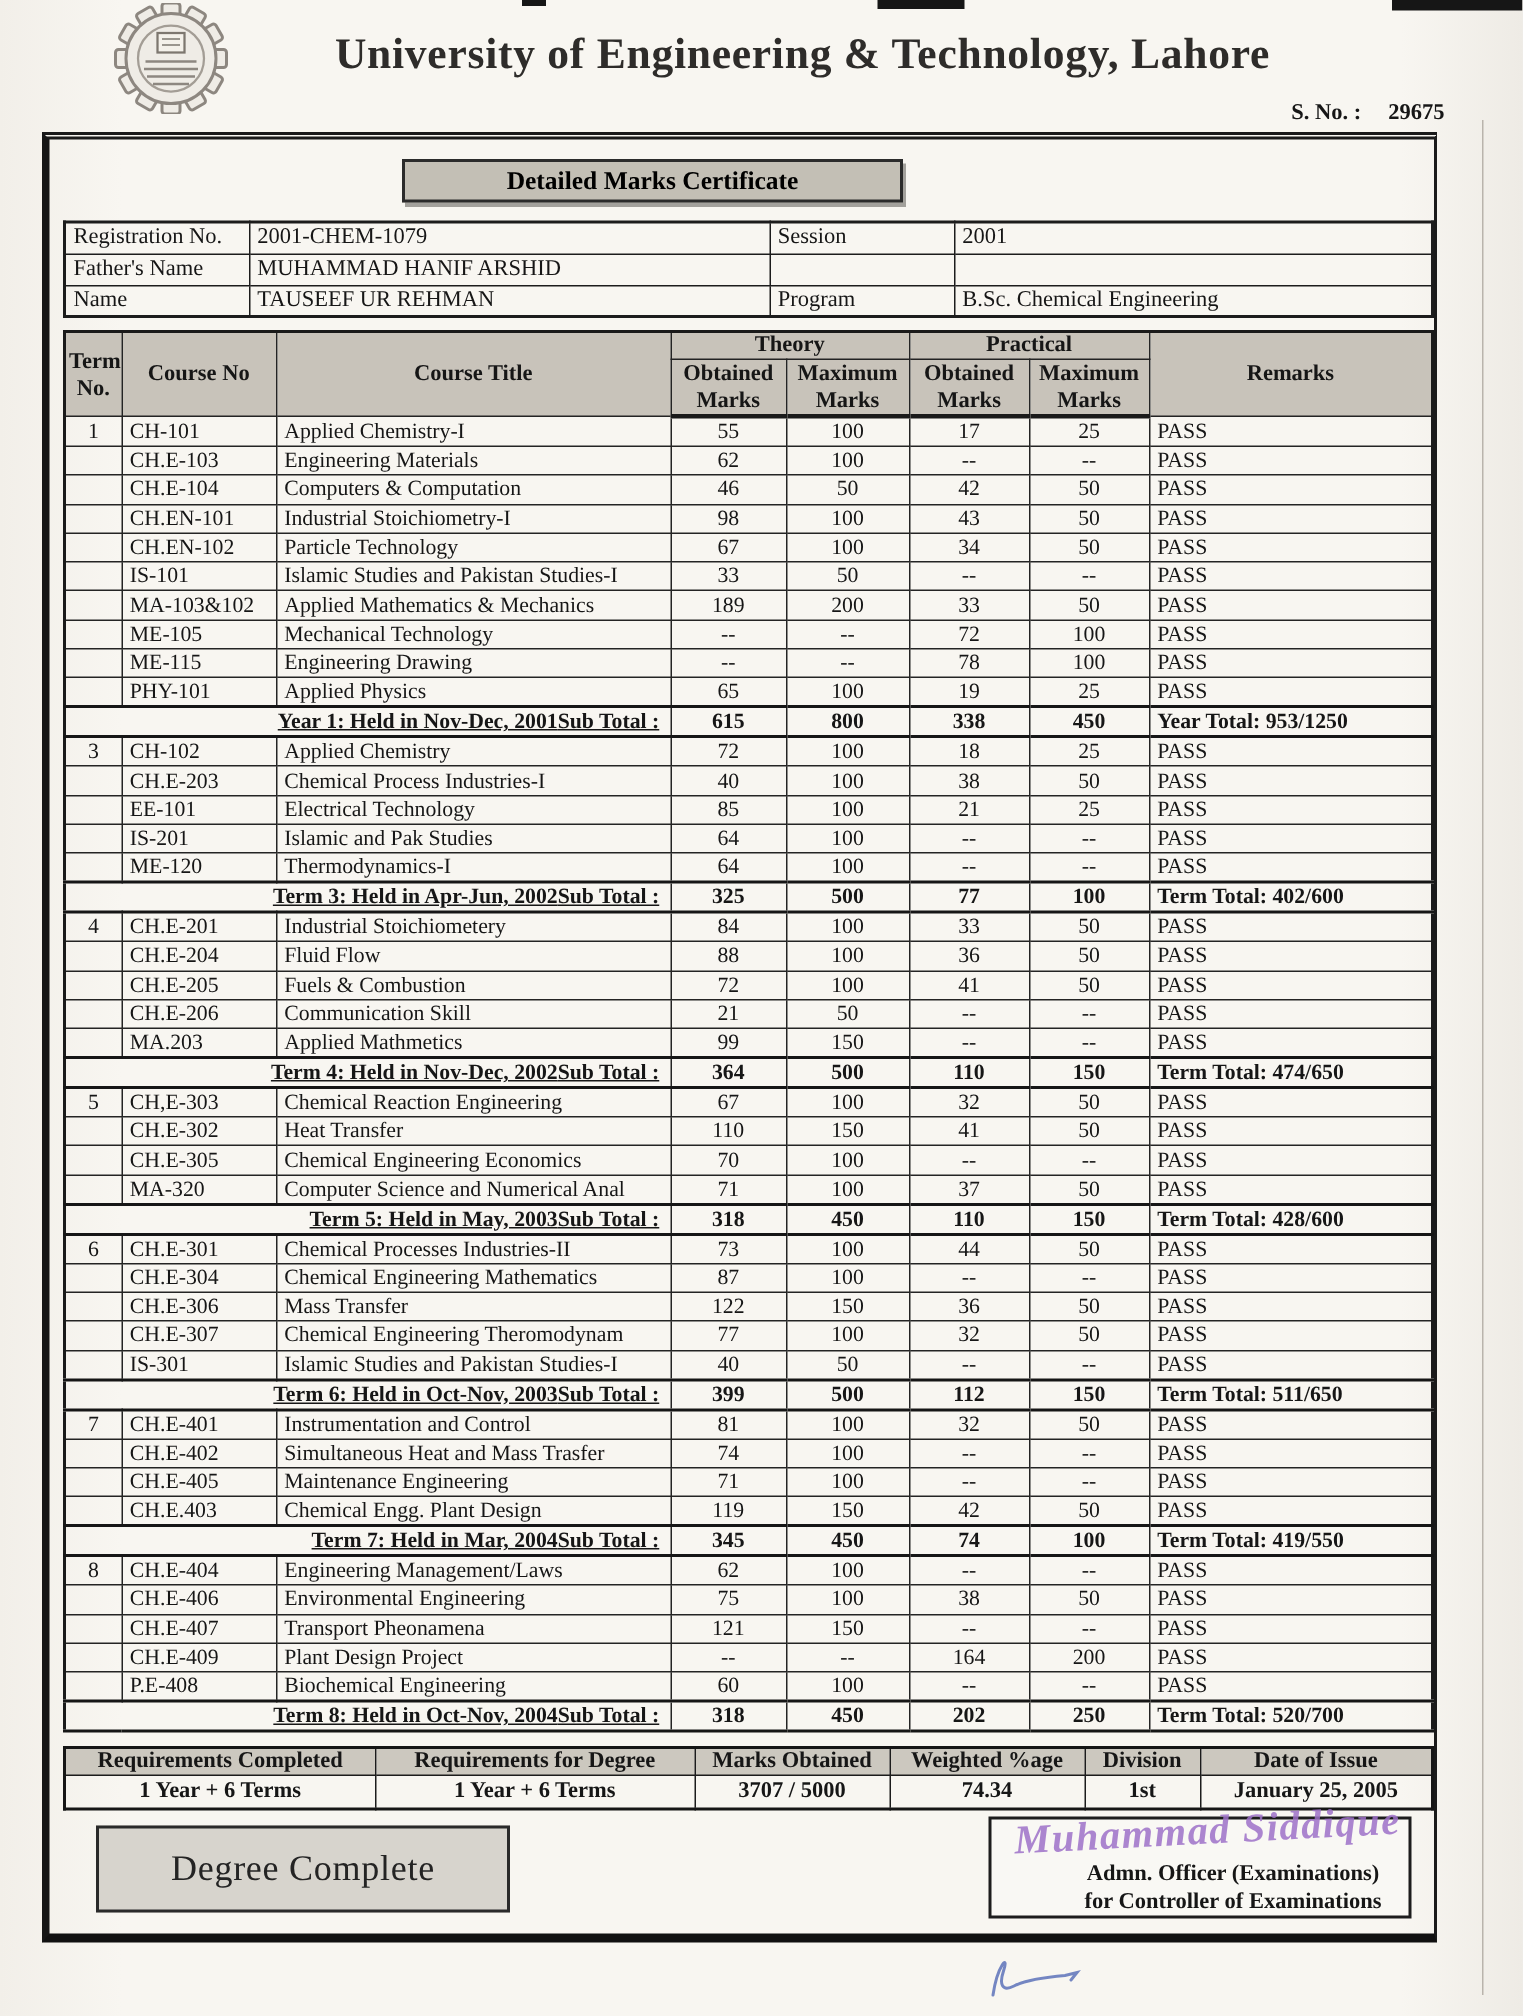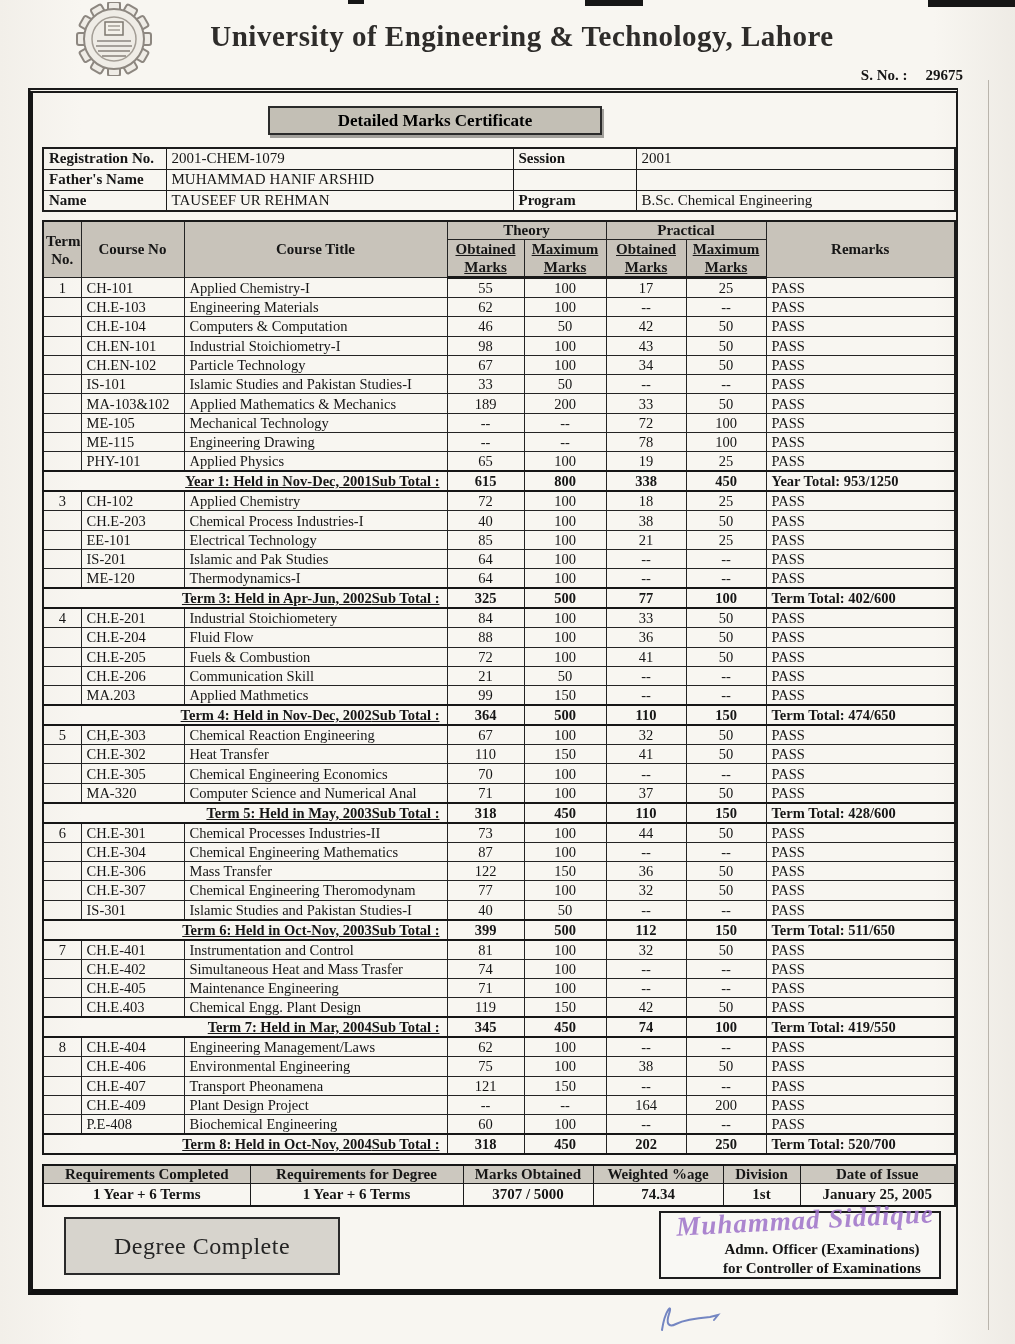--- a/index.html
+++ b/index.html
@@ -16,21 +16,21 @@
   }
   
   .artifact{position:absolute;background:#161616;}
   .art-top1{left:348px;top:0;width:16px;height:4px;}
   .art-top2{left:585px;top:0;width:58px;height:6px;}
   .art-top3{left:928px;top:0;width:87px;height:7px;}
   .art-rightline{position:absolute;left:988px;top:80px;width:1px;height:1250px;background:#b9b4ac;}
   
   .logo{position:absolute;left:58px;top:2px;}
   .page-title{
-    position:absolute;left:192px;top:20px;width:660px;
+    position:absolute;left:205px;top:20px;width:660px;
     font-size:29px;font-weight:bold;text-align:center;color:#2e2c2a;
     letter-spacing:.5px;
   }
   .sno{position:absolute;top:67px;right:52px;font-size:15px;font-weight:bold;}
   .sno .v{margin-left:18px;text-align:center;}
   
   .frame{
     position:absolute;left:28px;top:88px;width:930px;height:1207px;
     border-top:5px double #1a1a1a;border-left:5px solid #161616;
     border-right:2px solid #1a1a1a;border-bottom:6px solid #111;
@@ -42,28 +42,28 @@
     background:#c3bfb5;border:2px solid #2b2b2b;
     box-shadow:2px 3px 0 rgba(60,58,54,.45);
     text-align:center;font-size:17px;font-weight:bold;color:#000000;
   }
   
   table{border-collapse:collapse;table-layout:fixed;}
   td,th{overflow:hidden;white-space:nowrap;box-sizing:border-box;}
   
   .info-table{width:912px;margin-top:12px;border:2px solid #1c1c1c;}
   .info-table td{border:1px solid #1c1c1c;height:21px;font-size:15px;padding:0 5px;}
-  .info-table td.lbl{font-weight:bold;}
+  .info-table td.lbl{font-weight:normal;}
   
   .marks-table{width:912px;margin-top:8px;border:2px solid #1a1a1a;font-size:14.5px;}
   .marks-table th,.marks-table td{border:1px solid #242424;}
   .marks-table thead th{
     background:#c8c3ba;font-size:15px;font-weight:bold;padding:0 2px;text-align:center;
   }
-  .marks-table thead .h2 th{border-bottom:3px solid #1a1a1a;text-decoration:underline;}
+  .marks-table thead .h2 th{border-bottom:3px solid #1a1a1a;}
   .marks-table thead th span{display:block;line-height:18px;}
   .marks-table tbody tr{height:19.3px;}
   .marks-table td{text-align:center;padding:0 3px;line-height:18px;}
   .marks-table td.al{text-align:left;padding-left:5px;}
   .marks-table tr.subtotal{height:20px;}
   .marks-table tr.subtotal td{font-weight:bold;border-top:2px solid #161616;border-bottom:2px solid #161616;}
   .st-wrap{display:flex;justify-content:flex-end;padding:0 4px 0 2px;text-decoration:underline;}
   
   .summary-table{width:912px;margin-top:9px;border:2px solid #161616;}
   .summary-table th{background:#ccc8bf;border:1px solid #1c1c1c;height:14px;font-size:15px;padding:0 3px;}

